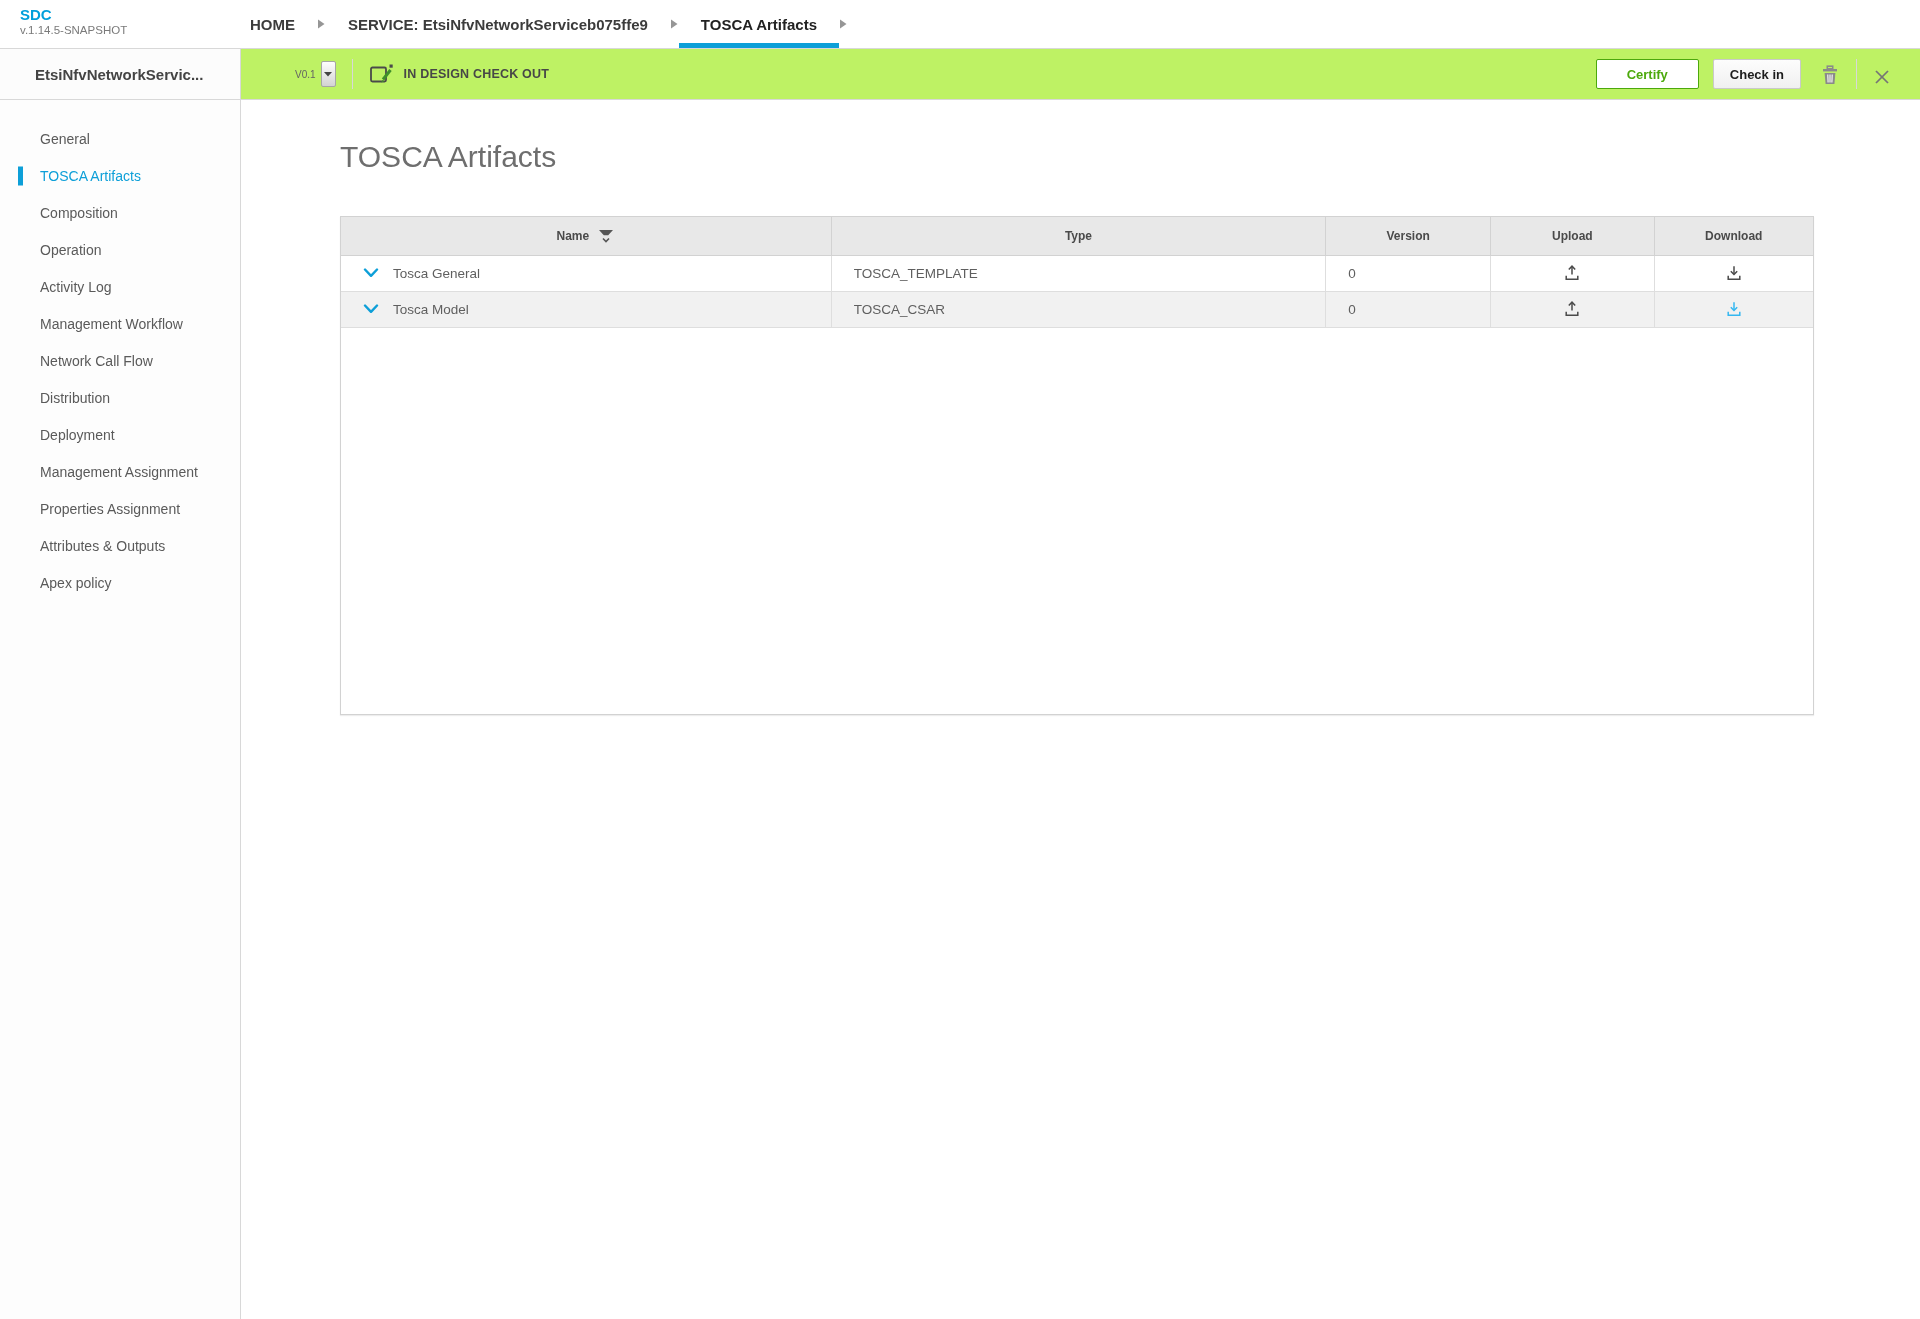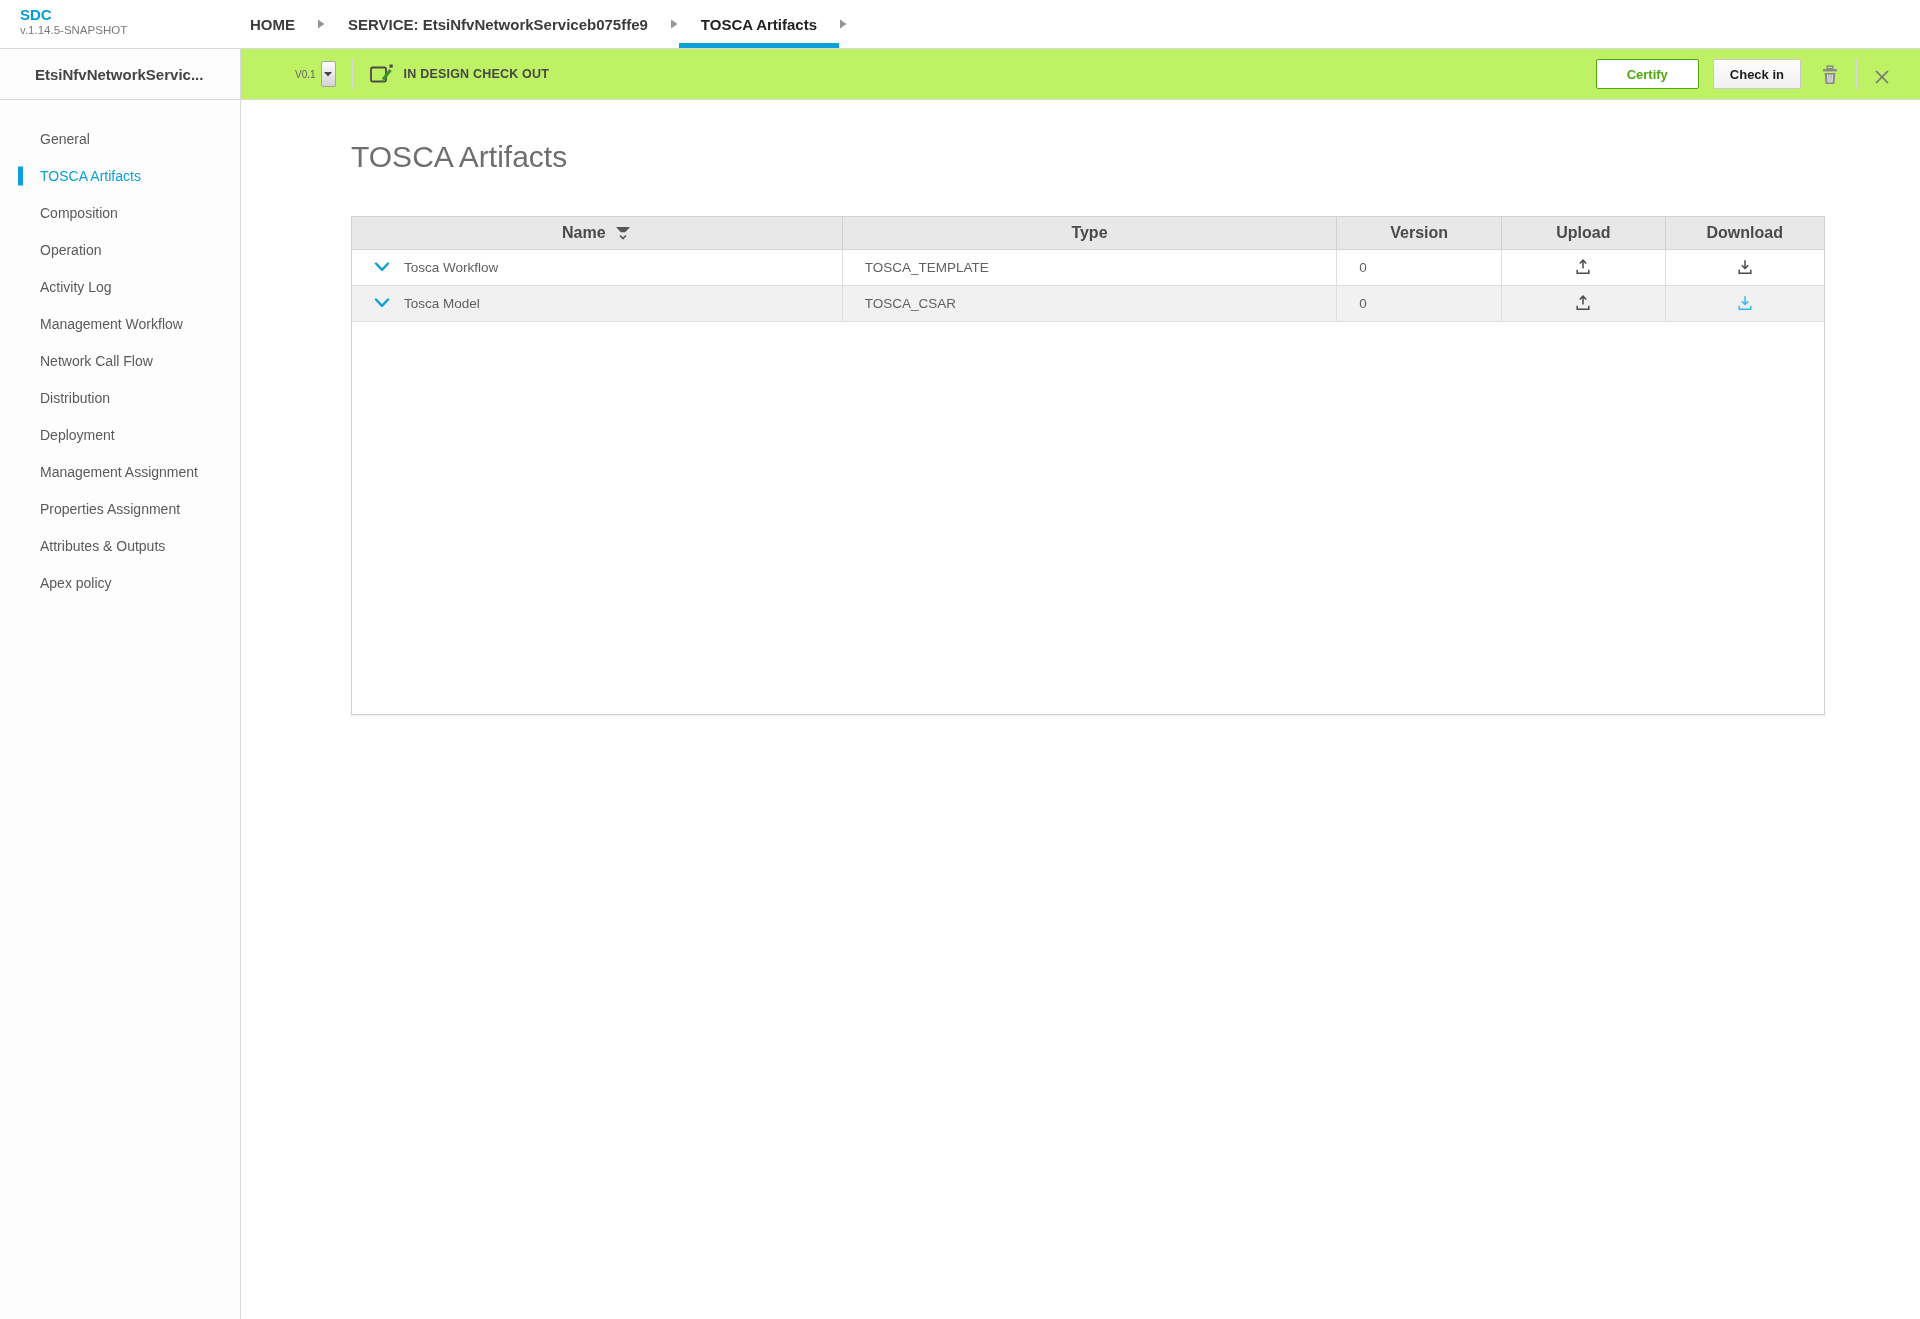--- a/index.html
+++ b/index.html
@@ -31,34 +31,34 @@
   .status-icon { margin-right:10px; display:flex; align-items:center; }
   .status-text { font-size:12.5px; font-weight:bold; color:#474747; letter-spacing:.2px; }
   .toolbar-right { margin-left:auto; display:flex; align-items:flex-end; }
   .btn { height:30px; display:flex; align-items:center; font-size:13px; font-weight:bold; border-radius:2px; cursor:pointer; }
   .btn-certify { padding:0 30px; background:#fff; border:1px solid #4ca90c; color:#4ca90c; margin-right:14px; }
   .btn-checkin { padding:0 16px; background:linear-gradient(#fdfdfd,#f0f0f0); border:1px solid #c9c9c9; color:#1c1c1c; margin-right:16px; }
   .icon-btn { display:flex; align-items:center; justify-content:center; padding:4px; cursor:pointer; }
   .toolbar-right .vdiv { margin:0 13px; }
 
   
-  .body-row { display:flex; height:1219px;gap:11px; }
+  .body-row { display:flex; height:1219px; }
   .sidebar { width:241px; border-right:1px solid #d8d8d8; background:#fdfdfd; padding-top:20px; }
   .menu-item { position:relative; height:37px; display:flex; align-items:center; padding-left:40px; font-size:14px; color:#5a5a5a; cursor:pointer; white-space:nowrap; }
   .menu-item .active-bar { display:none; position:absolute; left:18px; top:50%; transform:translateY(-50%); width:5px; height:19px; background:#0d9fd8; }
   .menu-item.active { color:#0d9fd8; }
   .menu-item.active .active-bar { display:block; }
 
   .main { flex:1; padding:40px 0 0 99px; background:#fff; }
   .page-title { margin:0; font-size:30px; line-height:34px; font-weight:400; color:#6e6e6e; }
   .table-wrap { margin-top:42px; width:1474px; height:499px; border:1px solid #d2d2d2; background:#fff; box-shadow:0 1px 1px rgba(0,0,0,.07); }
   table { width:100%; border-collapse:collapse; table-layout:fixed; }
   col.c-name { width:33.3%; } col.c-type { width:33.6%; }
   col.c-version { width:11.2%; } col.c-upload { width:11.1%; } col.c-download { width:10.8%; }
-  th { height:32px; background:#e8e8e8; font-size:16px; font-weight:bold; color:#4a4a4a; text-align:center; border-right:1px solid #d2d2d2; border-bottom:1px solid #d2d2d2; }
+  th { height:38px; background:#e8e8e8; font-size:12px; font-weight:bold; color:#4a4a4a; text-align:center; border-right:1px solid #d2d2d2; border-bottom:1px solid #d2d2d2; }
   th:last-child { border-right:0; }
   .th-inner { display:flex; align-items:center; justify-content:center; gap:8px; }
   td { height:36px; font-size:13.5px; color:#5f5f5f; border-right:1px solid #dedede; border-bottom:1px solid #dedede; padding:0; background:#fff; }
   td:last-child { border-right:0; }
   tr.alt td { background:#f1f1f1; }
   .cell-name { display:flex; align-items:center; padding-left:22px; gap:14px; }
   .expand-toggle { display:flex; align-items:center; cursor:pointer; }
   .cell-text { padding-left:22px; }
   .cell-center { text-align:center; }
   .action-icon { display:inline-flex; align-items:center; justify-content:center; cursor:pointer; vertical-align:middle; }
@@ -217,21 +217,21 @@
         </thead>
         <tbody>
           <tr>
             <td>
               <span class="cell-name">
                 <span class="expand-toggle">
                   <svg width="16" height="10" viewBox="0 0 16 10">
                     <polyline points="2,1.5 8,7.8 14,1.5" fill="none" stroke="#0d9fd8" stroke-width="2.4" stroke-linecap="round" stroke-linejoin="round"></polyline>
                   </svg>
                 </span>
-                <span>Tosca Workflow</span>
+                <span>Tosca General</span>
               </span>
             </td>
             <td class="cell-text">TOSCA_TEMPLATE</td>
             <td class="cell-text">0</td>
             <td class="cell-center">
               <span class="action-icon">
                 <svg width="20" height="20" viewBox="0 0 20 20">
                   <path d="M4.2 12.7 V16.2 H15.8 V12.7" fill="none" stroke="#4a4a4a" stroke-width="1.5"></path>
                   <line x1="10" y1="3.4" x2="10" y2="11.6" stroke="#4a4a4a" stroke-width="1.5"></line>
                   <polyline points="6.8,6.5 10,3.2 13.2,6.5" fill="none" stroke="#4a4a4a" stroke-width="1.5"></polyline>

